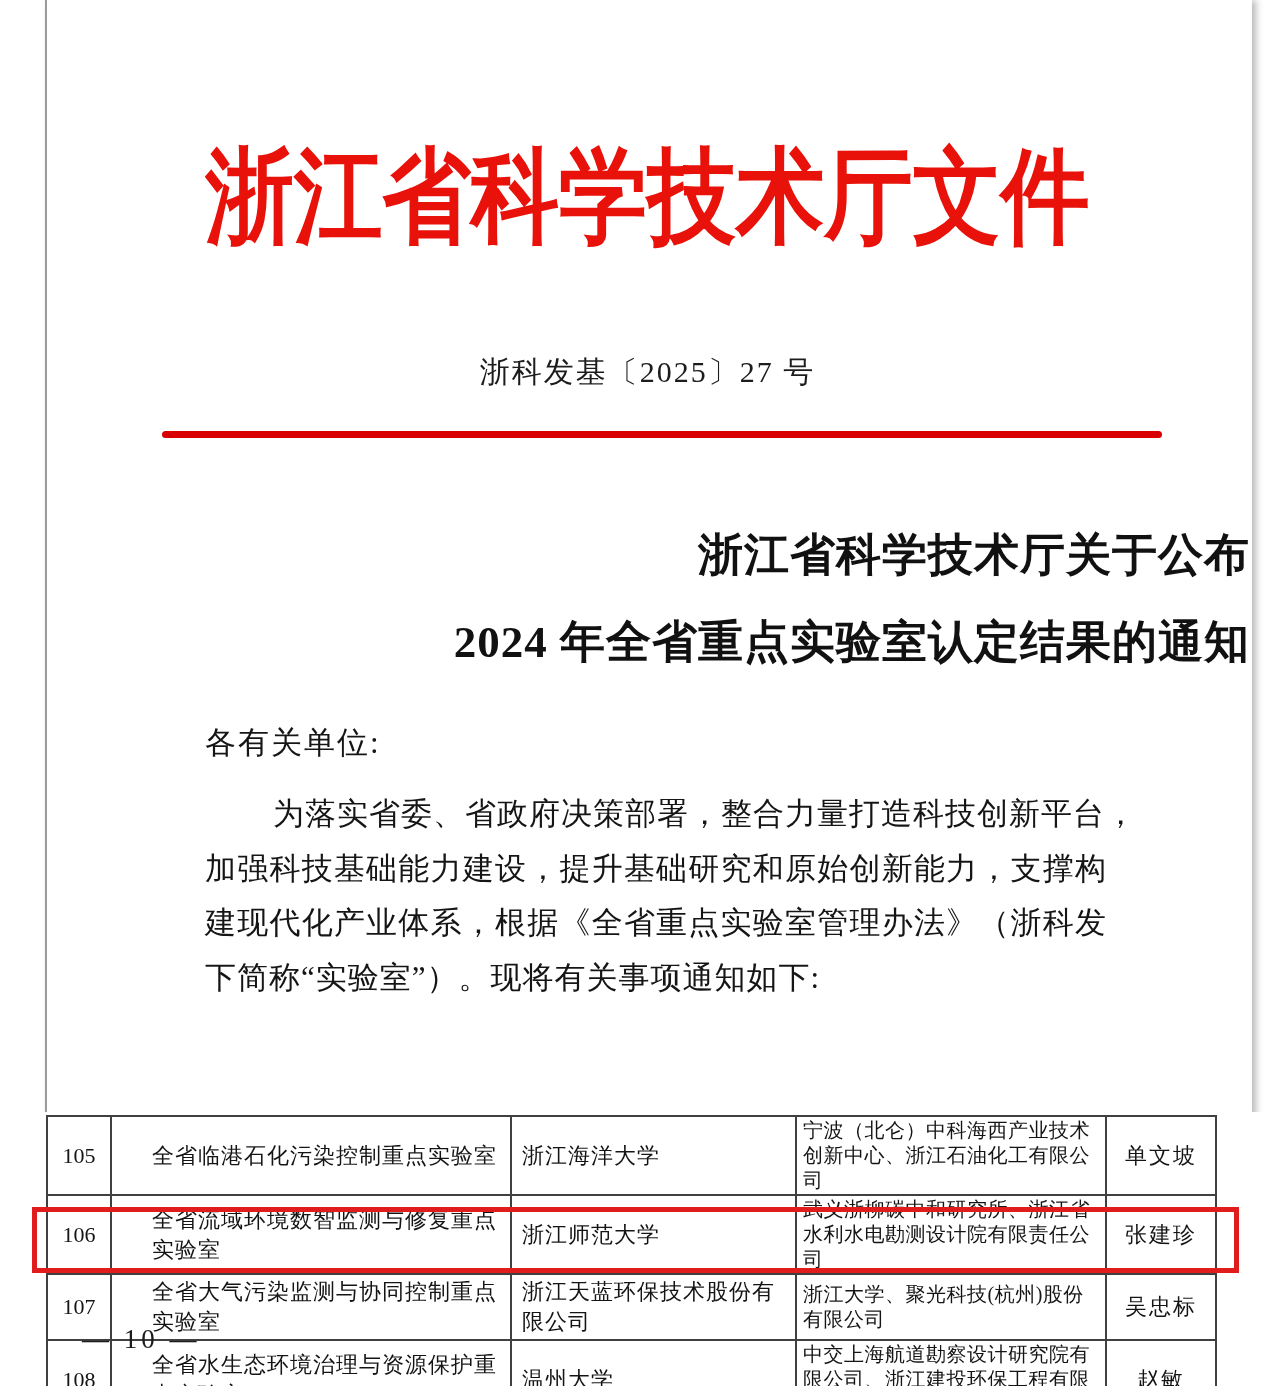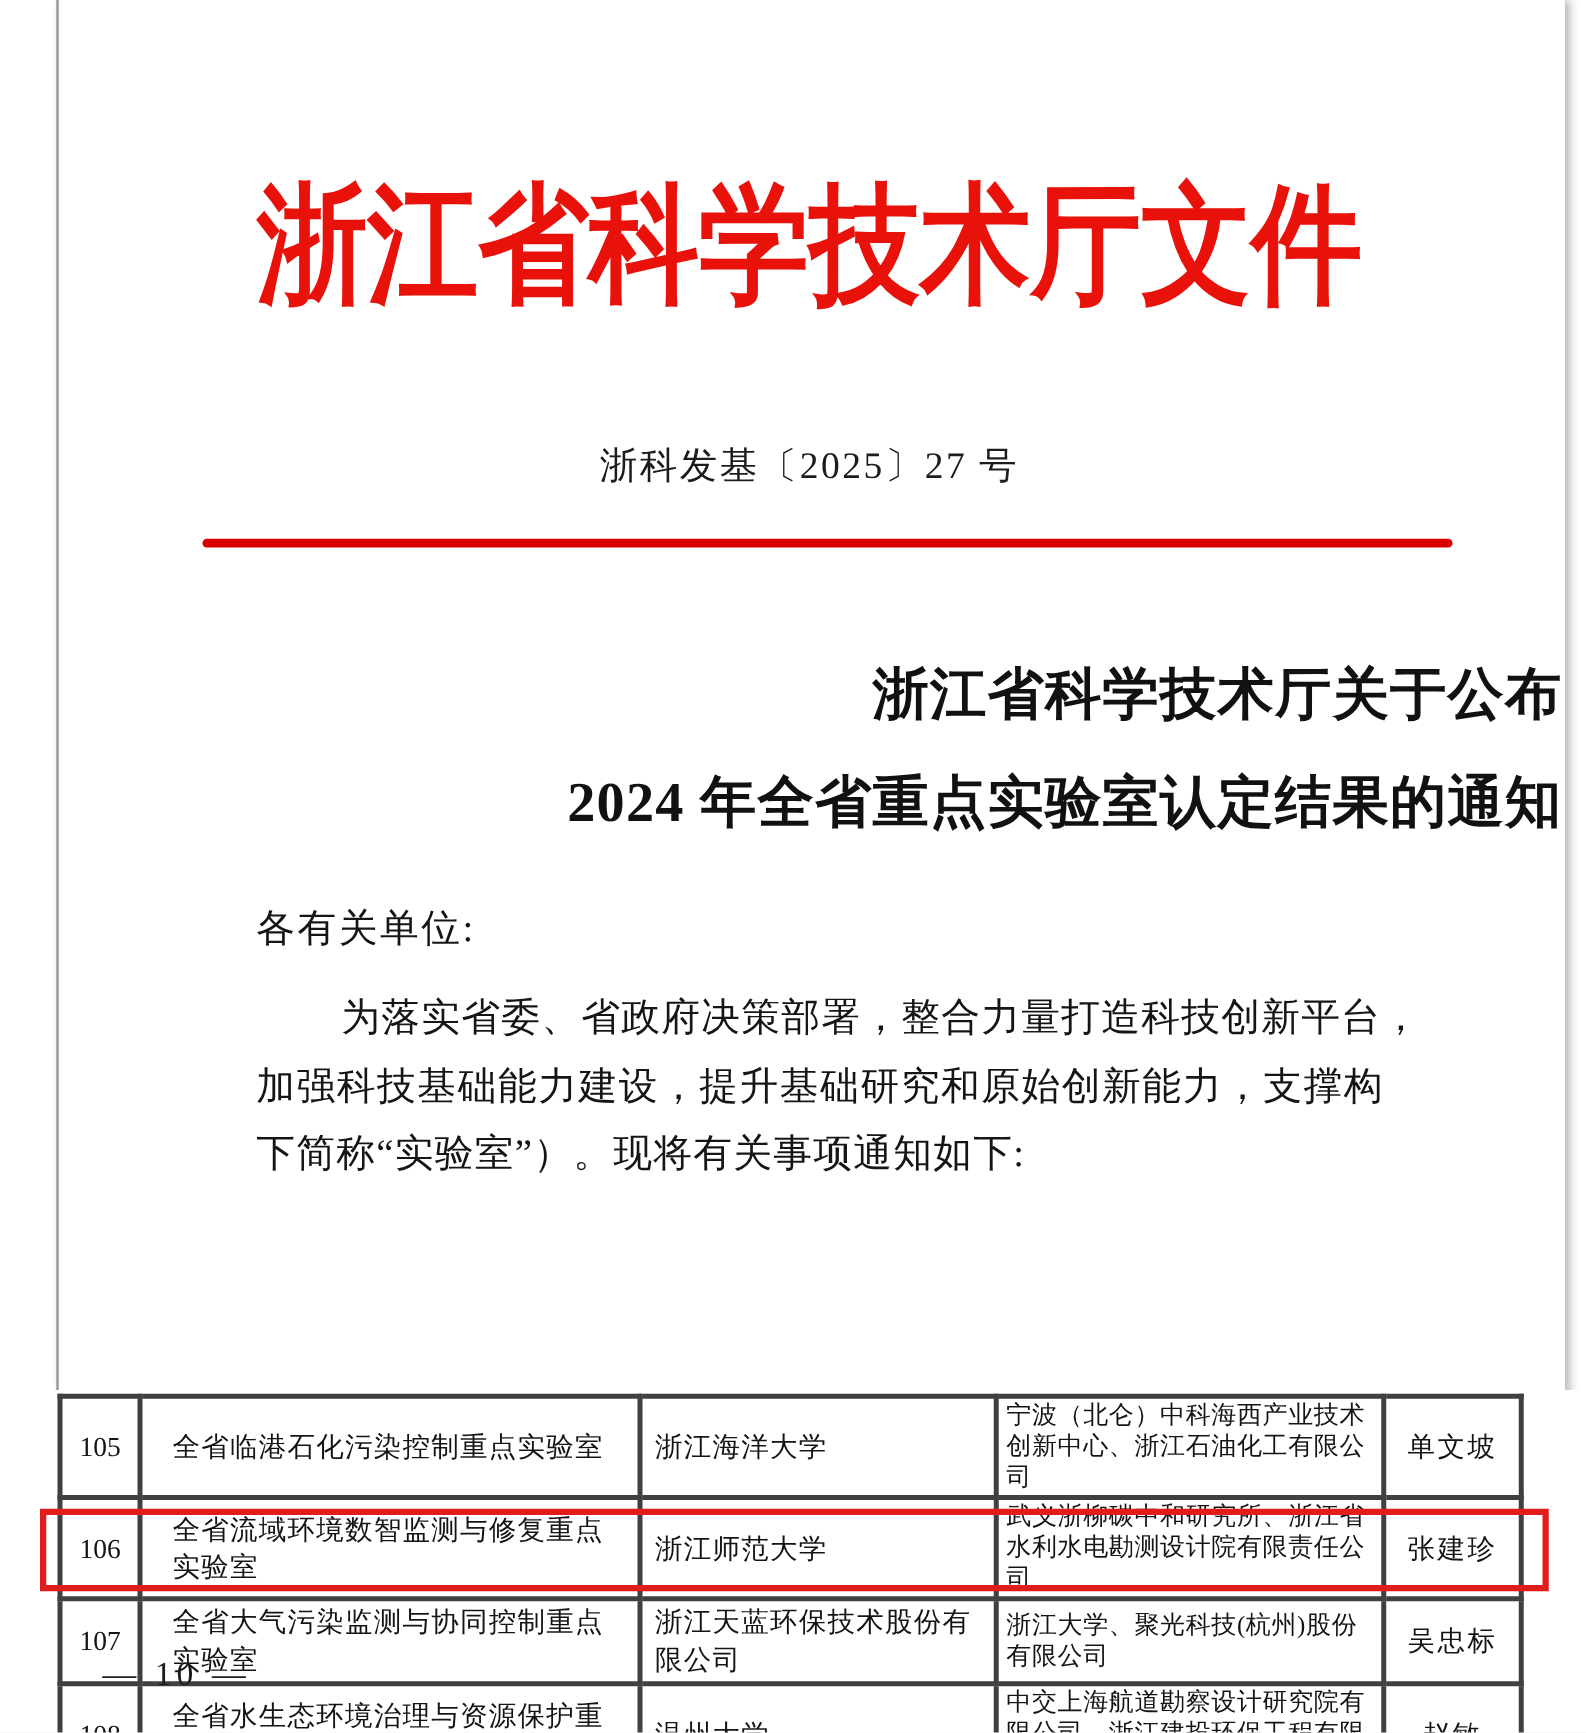--- a/index.html
+++ b/index.html
@@ -67,28 +67,28 @@
   }
   .body-text .bline.indent{text-indent:68px;}
   .body-text .bline.last{text-align-last:left;white-space:normal;}
   
   .lab-table{
     position:absolute;left:46px;top:1115px;
     border-collapse:collapse;table-layout:fixed;
     background:#fff;
   }
   .lab-table td{
-    border:4px solid #404040;
+    border:2px solid #404040;
     font-size:22px;color:#141414;
     vertical-align:middle;
     padding:2px 8px;
     overflow:hidden;
   }
   .lab-table td.c-no{text-align:center;padding:2px 2px;}
-  .lab-table td.c-lab{padding-left:24px;letter-spacing:1px;}
+  .lab-table td.c-lab{padding-left:40px;letter-spacing:1px;}
   .lab-table td.c-org{padding-left:10px;letter-spacing:1px;}
   .lab-table td.c-partner{font-size:20px;line-height:25px;padding:1px 6px;letter-spacing:0.5px;}
   .lab-table td.c-dir{text-align:center;letter-spacing:2px;}
   tr.r1{height:48px;} tr.r2{height:49px;} tr.r3{height:50px;} tr.r4{height:49px;}
   .highlight-box{
     position:absolute;left:32px;top:1207px;width:1197px;height:56px;
     border:5px solid #e01c1c;
     z-index:10;
     pointer-events:none;
   }
@@ -112,20 +112,21 @@
   <div class="red-rule"></div>
 
   <div class="notice-title line1">浙江省科学技术厅关于公布</div>
   <div class="notice-title line2">2024 年全省重点实验室认定结果的通知</div>
 
   <div class="salutation">各有关单位:</div>
 
   <div class="body-text">
     <div class="bline indent">为落实省委、省政府决策部署，整合力量打造科技创新平台，</div>
     <div class="bline">加强科技基础能力建设，提升基础研究和原始创新能力，支撑构</div>
+    <div class="bline">建现代化产业体系，根据《全省重点实验室管理办法》（浙科发</div>
     <div class="bline last">下简称“实验室”）。现将有关事项通知如下:</div>
   </div>
 
   <table class="lab-table">
     <colgroup>
       <col style="width:64px">
       <col style="width:400px">
       <col style="width:285px">
       <col style="width:310px">
       <col style="width:110px">

